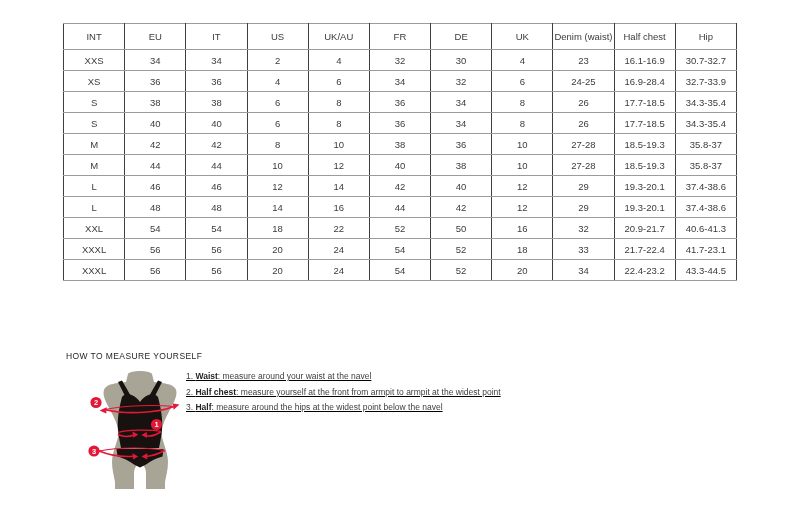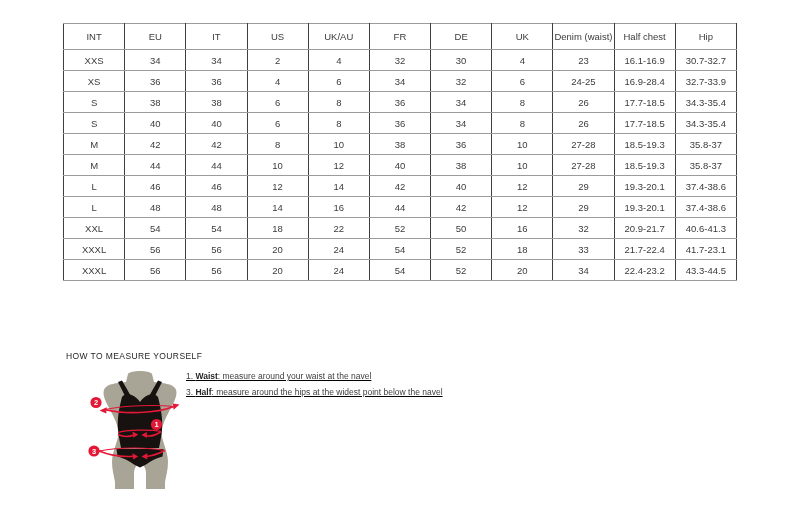--- a/index.html
+++ b/index.html
@@ -315,16 +315,17 @@
       <text class="badge-label" x="72.5" y="59.3" text-anchor="middle">1</text>
     </g>
     <g>
       <circle cx="10" cy="83" r="5.6" fill="#e31837"></circle>
       <text class="badge-label" x="10" y="85.8" text-anchor="middle">3</text>
     </g>
   </svg>
 
   <ul class="measure-list">
       <li><span>1. </span><b>Waist</b><span>: measure around your waist at the navel</span></li>
+      <li><span>2. </span><b>Half chest</b><span>: measure yourself at the front from armpit to armpit at the widest point</span></li>
       <li><span>3. </span><b>Half</b><span>: measure around the hips at the widest point below the navel</span></li>
     </ul>
 
 </div>
 
 </body></html>

